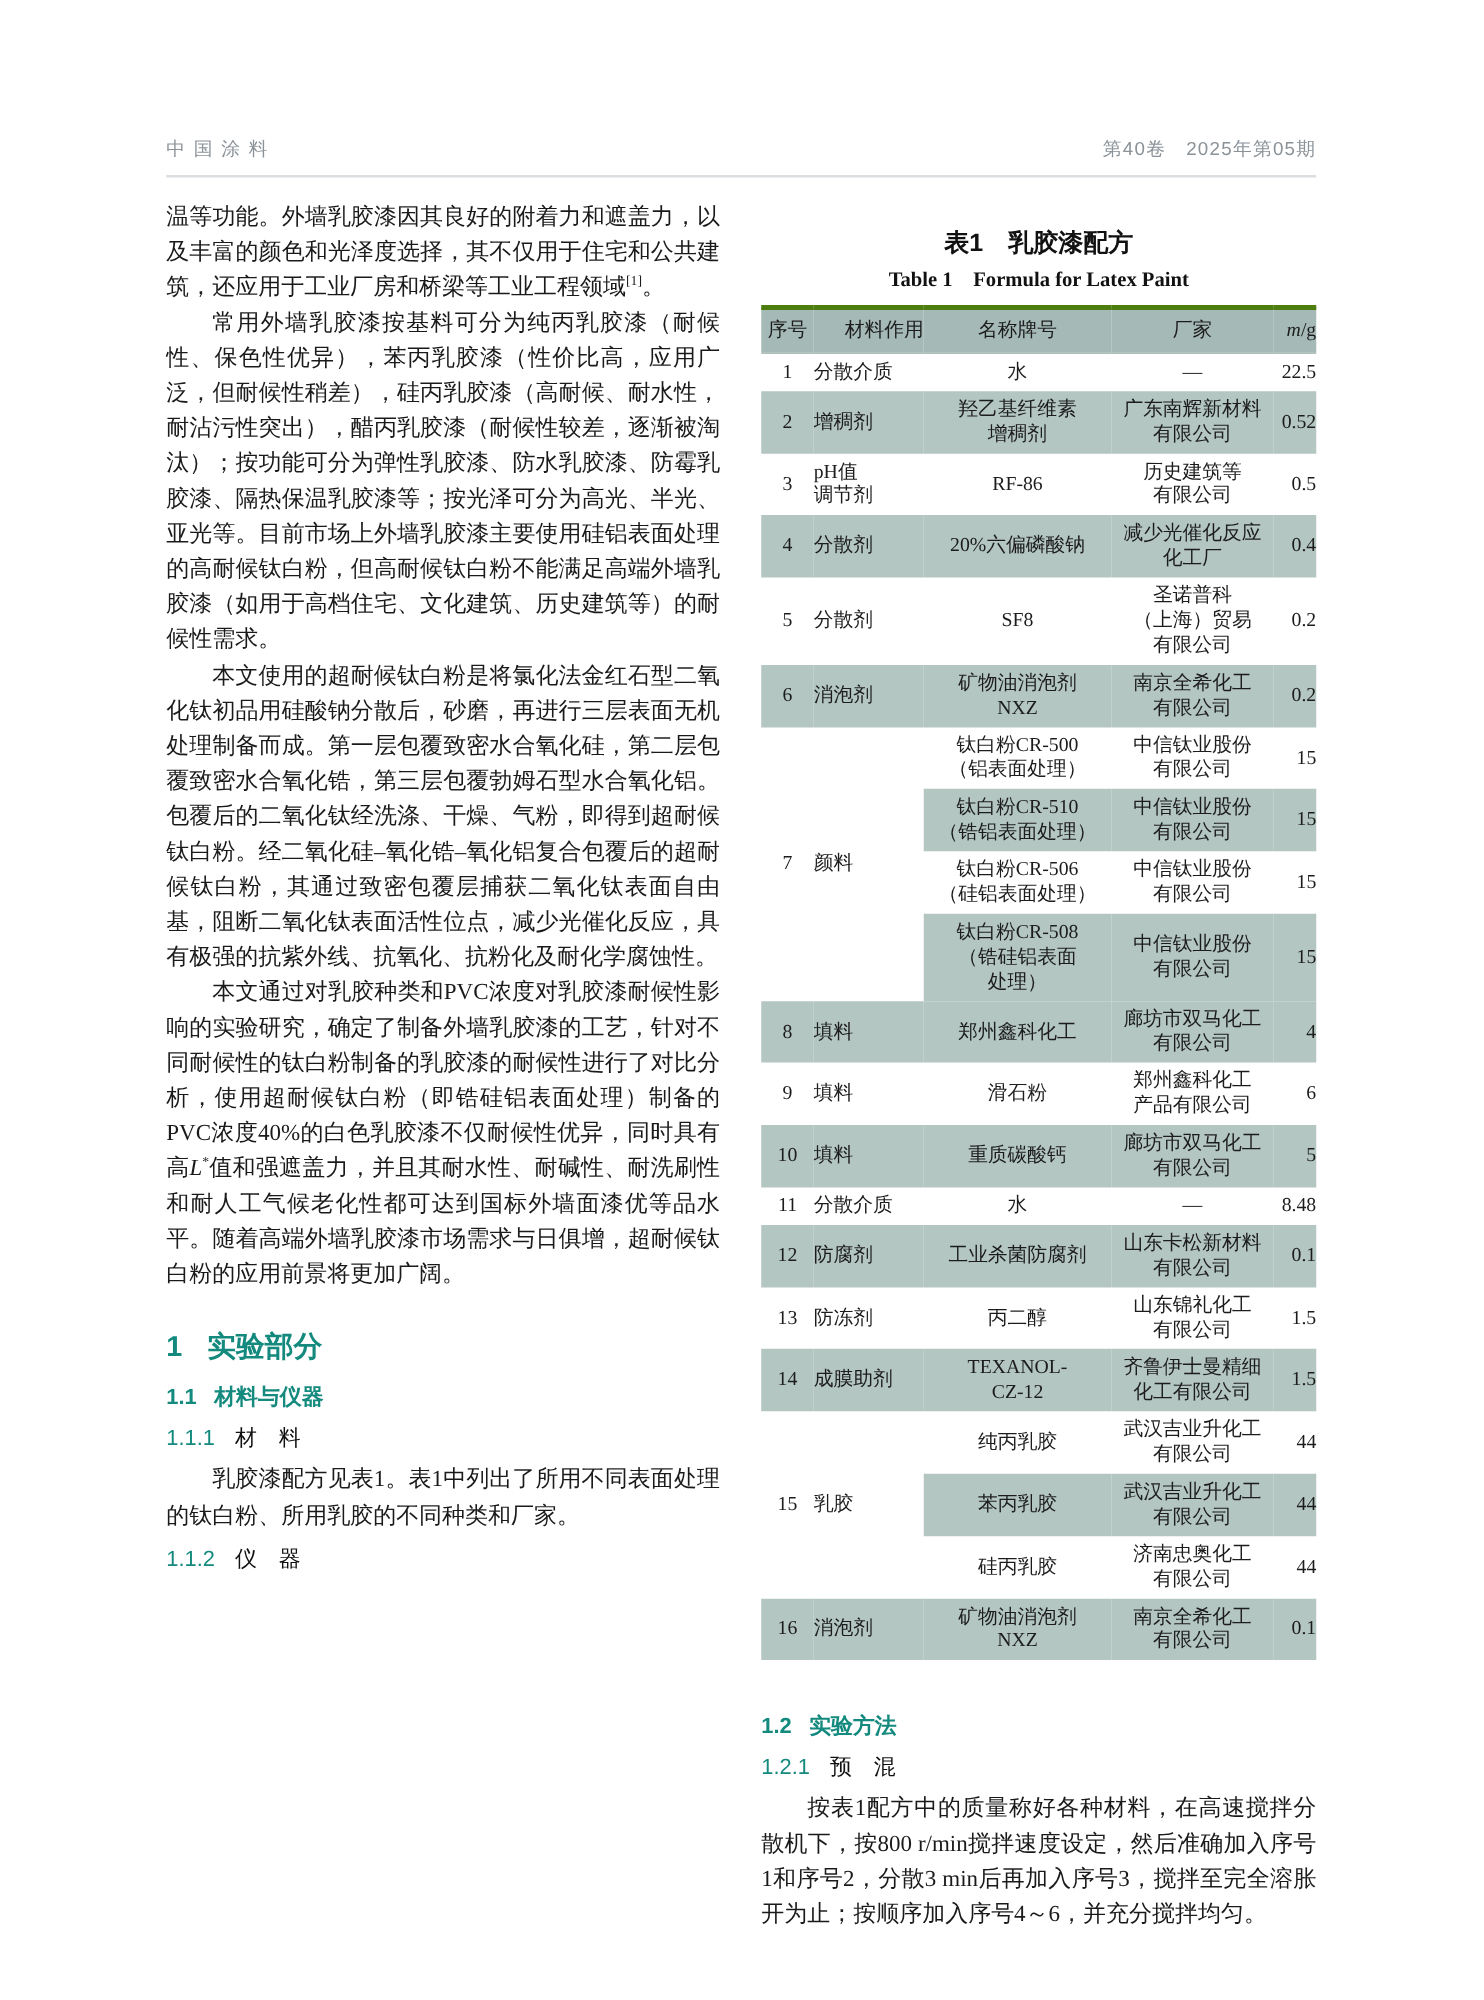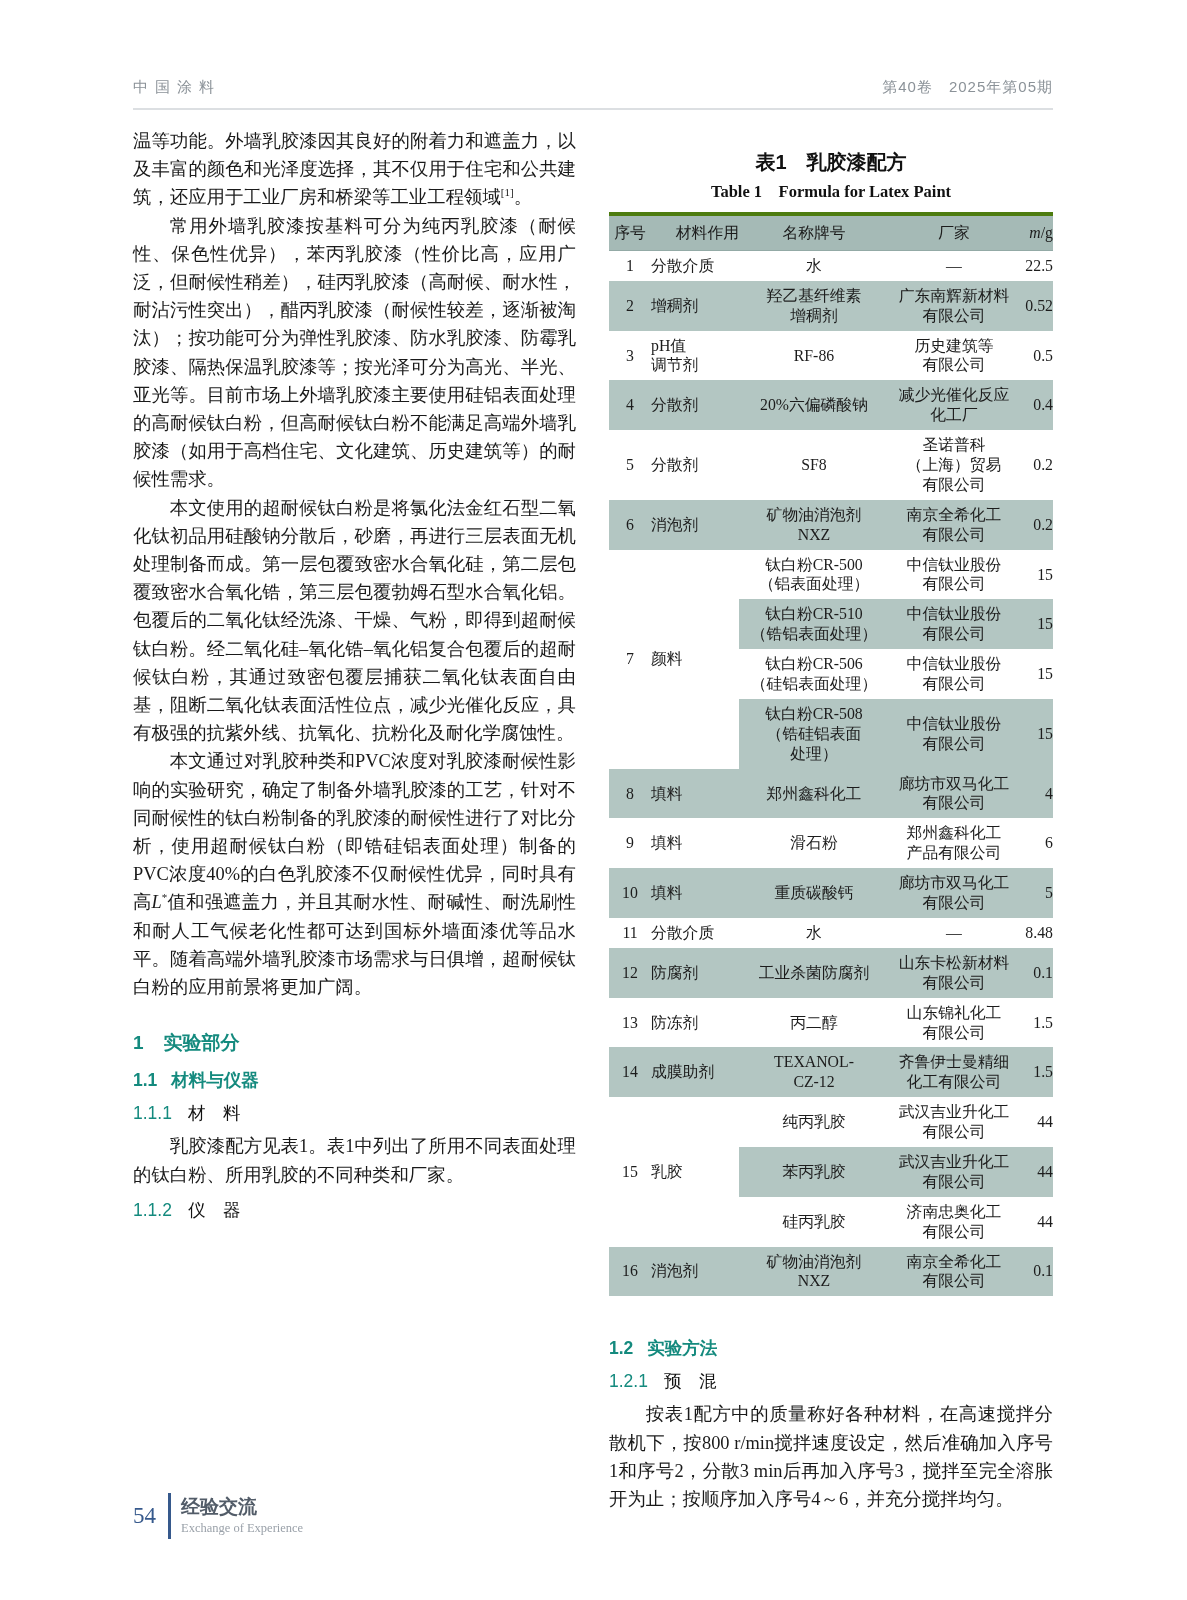--- a/index.html
+++ b/index.html
@@ -13,38 +13,39 @@
     padding:78px 134px 0 133px;
     overflow:hidden;
   }
   
   .page-header {
     display:flex; justify-content:space-between; align-items:flex-end;
     font-family:"Liberation Sans","DejaVu Sans",sans-serif;
     font-size:15px; color:#8b9298;
     padding-bottom:11px;
     border-bottom:2px solid #dcdfe2;
+    margin-top:32px;
   }
   .journal-name { letter-spacing:7px; }
   .issue-info { letter-spacing:1px; }
   
   .columns { display:flex; gap:33px; margin-top:17px; }
   .col { width:444px; }
   
   .para {
     font-size:18.4px; line-height:28.2px;
     text-align:justify; color:#1a1a1a;
   }
   .para.indent { text-indent:2em; }
   .para sup { font-size:11px; line-height:0; vertical-align:super; }
   .var { font-style:italic; font-family:"Liberation Serif",serif; }
   
   .h1 {
     font-family:"Liberation Sans","DejaVu Sans",sans-serif;
-    color:#148a7e; font-weight:bold; font-size:19px;
+    color:#148a7e; font-weight:bold; font-size:23px;
     margin:29px 0 1px 0;
   }
   .h1 .num { margin-right:20px; }
   .h2 {
     font-family:"Liberation Sans","DejaVu Sans",sans-serif;
     color:#148a7e; font-weight:bold; font-size:17.5px;
     margin:12px 0 9px 0;
   }
   .h2 .num { margin-right:14px; }
   .h3 { font-size:17.5px; margin:9px 0 7px 0; }
@@ -355,22 +356,14 @@
 
       <div class="h3">
         <span class="num">1.2.1</span><span class="ttl">预　混</span>
       </div>
 
       <p class="para indent">按表1配方中的质量称好各种材料，在高速搅拌分散机下，按800 r/min搅拌速度设定，然后准确加入序号1和序号2，分散3 min后再加入序号3，搅拌至完全溶胀开为止；按顺序加入序号4～6，并充分搅拌均匀。</p>
 
     </div>
   </div>
 
-  <div class="page-footer">
-    <span class="page-num">54</span>
-    <span class="footer-bar"></span>
-    <span>
-      <div class="footer-sec-cn">经验交流</div>
-      <div class="footer-sec-en">Exchange of Experience</div>
-    </span>
-  </div>
 
 </div>
 
 </body></html>

